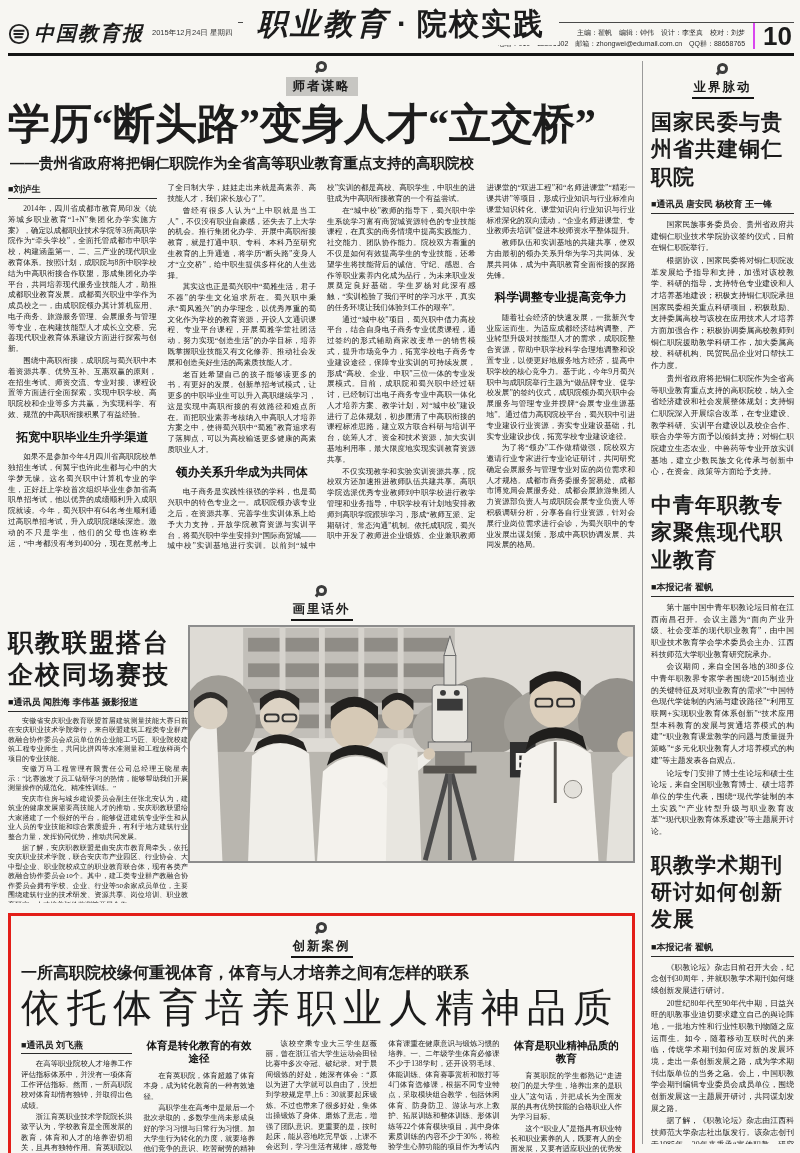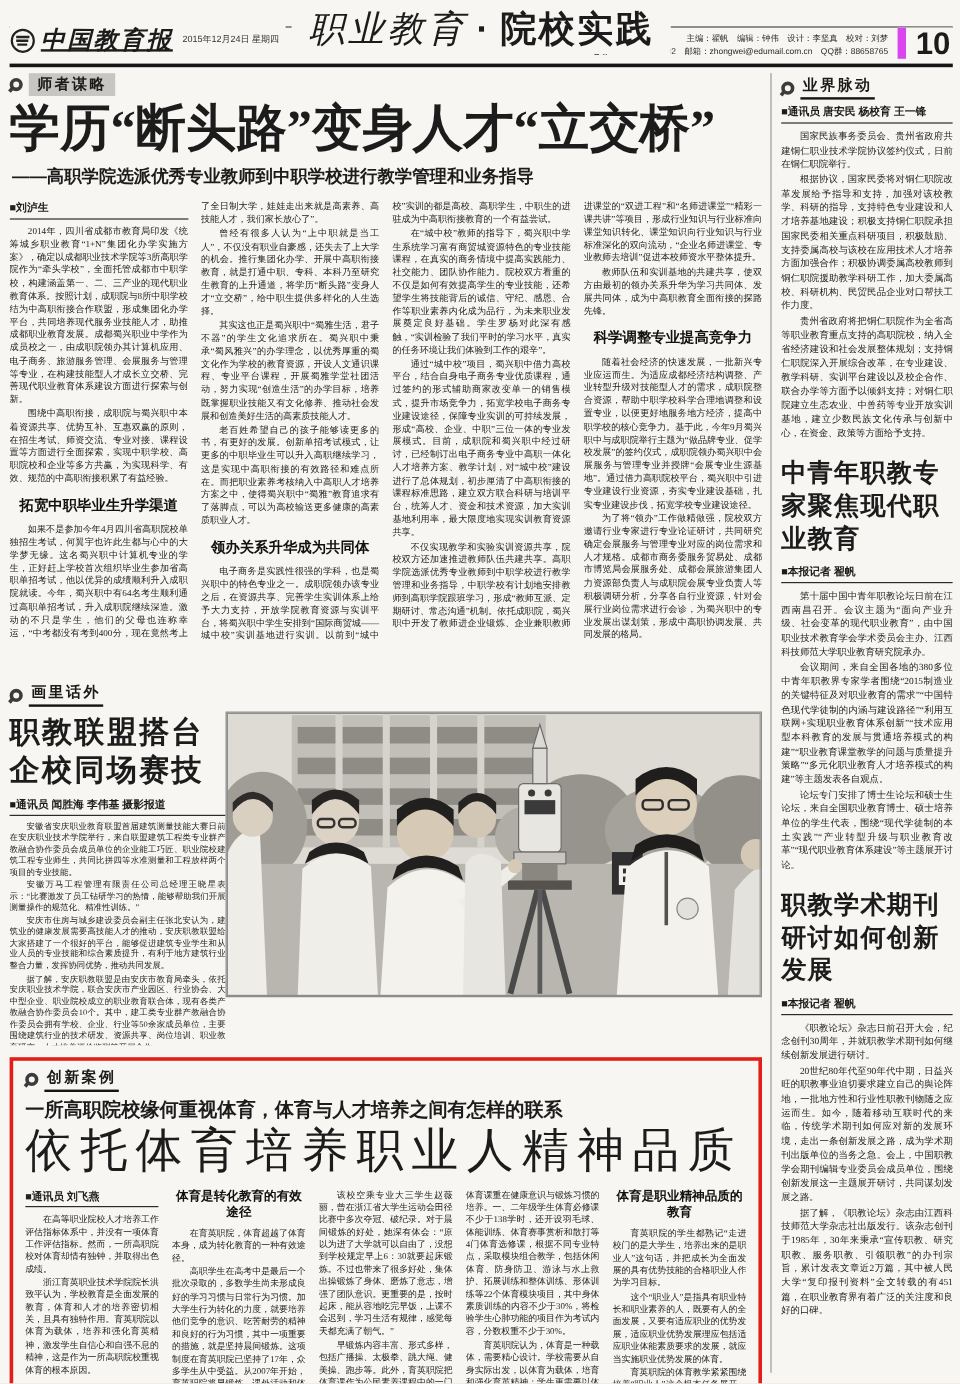--- a/index.html
+++ b/index.html
@@ -9,33 +9,33 @@
     background:#f7f6f2; color:#1c1c1c; overflow:hidden;
     font-family:"Liberation Serif","DejaVu Serif",serif;
     padding:6px 6px 4px 8px;
   }
   
   .masthead { position:relative; height:50px; border-bottom:3px solid #151515; }
   .mast-rule { position:absolute; left:0; right:0; top:16px; border-top:1px solid #4a4a4a; }
   .mast-inner { position:relative; display:flex; align-items:flex-end; height:100%; padding-bottom:4px; }
   .logo-block { display:flex; align-items:center; gap:4px; background:#f7f6f2; padding:2px 6px 2px 0; }
   .logo-mark { width:22px; height:22px; }
-  .logo-text { font-size:20px; font-weight:bold; font-style:italic; letter-spacing:2px; white-space:nowrap;text-decoration:underline; }
+  .logo-text { font-size:20px; font-weight:bold; font-style:italic; letter-spacing:2px; white-space:nowrap; }
   .date-line { font-size:7.5px; font-family:"Liberation Sans",sans-serif; color:#333; white-space:nowrap; margin-left:4px; padding-bottom:2px; }
   .center-title { position:absolute; left:50%; top:-2px; transform:translateX(-50%); background:#f7f6f2; padding:0 14px; display:flex; align-items:baseline; gap:8px; white-space:nowrap; }
-  .center-title .t1 { font-size:30px; font-weight:400; letter-spacing:3px; font-style:italic; }
+  .center-title .t1 { font-size:30px; font-weight:700; letter-spacing:3px; font-style:italic; }
   .center-title .t2 { font-size:30px; font-weight:900; letter-spacing:2px; font-family:"Liberation Sans",sans-serif; }
   .staff-block { margin-left:auto; text-align:right; font-family:"Liberation Sans",sans-serif; font-size:7px; color:#2a2a2a; line-height:1.5; background:#f7f6f2; padding-left:8px; white-space:nowrap; }
-  .pagenum { font-family:"Liberation Sans",sans-serif; font-size:26px; font-weight:bold; border-left:7px solid #d946ef; margin-left:8px; padding:0 2px 0 8px; line-height:1; background:#f7f6f2; }
+  .pagenum { font-family:"Liberation Sans",sans-serif; font-size:26px; font-weight:bold; border-left:2px solid #d946ef; margin-left:8px; padding:0 2px 0 8px; line-height:1; background:#f7f6f2; }
   
   .content { display:flex; margin-top:5px; height:1083px; }
   .main-col { width:634px; padding-right:7px; }
   .side-col { flex:1; border-left:1px solid #9a9a9a; padding-left:8px; overflow:hidden; }
   
-  .kicker-row { display:flex; align-items:center; gap:5px; margin-bottom:4px; }
+  .kicker-row { display:flex; align-items:center; gap:5px; margin-bottom:4px;flex-direction:column; }
   .kicker-icon { width:11px; height:11px; border:3px solid #3c3c3c; border-radius:50%; position:relative; flex:0 0 auto; }
   .kicker-icon::after { content:""; position:absolute; width:3px; height:5px; background:#3c3c3c; left:-3px; bottom:-4px; transform:rotate(40deg); }
   .kicker-label { font-family:"Liberation Sans",sans-serif; font-weight:bold; font-size:12.5px; letter-spacing:2px; border-bottom:2px solid #151515; padding:0 2px 1px; }
   .kicker-label.boxed { background:#c7c6c2; border-bottom:none; padding:1px 7px; }
   
   .main-headline { font-size:42px; font-weight:bold; letter-spacing:0px; line-height:1.15; margin:4px 0 6px; white-space:nowrap; }
   .deck { font-family:"Liberation Sans",sans-serif; font-weight:bold; font-size:14.5px; margin:0 0 10px 2px; }
   .byline { font-family:"Liberation Sans",sans-serif; font-weight:bold; font-size:9px; border-bottom:1px solid #2b2b2b; padding-bottom:2px; margin-bottom:5px; }
   .cols4 { column-count:4; column-gap:11px; height:392px; overflow:hidden;
            font-size:7.6px; line-height:1.42; text-align:justify; color:#222; }
@@ -96,21 +96,21 @@
   <div class="content">
 
     <div class="main-col">
 
       <div class="kicker-row">
         <span class="kicker-icon"></span>
         <span class="kicker-label boxed">师者谋略</span>
       </div>
 
       <h1 class="main-headline">学历“断头路”变身人才“立交桥”</h1>
-      <div class="deck">——高职学院选派优秀专业教师到中职学校进行教学管理和业务指导</div>
+      <div class="deck">——贵州省政府将把铜仁职院作为全省高等职业教育重点支持的高职院校</div>
 
       <div class="cols4">
         <div class="byline">■刘泸生</div>
 
           <div class="blk blk-p">2014年，四川省成都市教育局印发《统筹城乡职业教育“1+N”集团化办学实施方案》，确定以成都职业技术学院等3所高职学院作为“牵头学校”，全面托管成都市中职学校，构建涵盖第一、二、三产业的现代职业教育体系。按照计划，成职院与8所中职学校结为中高职衔接合作联盟，形成集团化办学平台，共同培养现代服务业技能人才，助推成都职业教育发展。成都蜀兴职业中学作为成员校之一，由成职院领办其计算机应用、电子商务、旅游服务管理、会展服务与管理等专业，在构建技能型人才成长立交桥、完善现代职业教育体系建设方面进行探索与创新。</div>
 
           <div class="blk blk-p">围绕中高职衔接，成职院与蜀兴职中本着资源共享、优势互补、互惠双赢的原则，在招生考试、师资交流、专业对接、课程设置等方面进行全面探索，实现中职学校、高职院校和企业等多方共赢，为实现科学、有效、规范的中高职衔接积累了有益经验。</div>
 
           <div class="blk blk-h">拓宽中职毕业生升学渠道</div>
 
@@ -290,20 +290,21 @@
 
     </div>
 
     <div class="side-col">
       <div class="kicker-row">
         <span class="kicker-icon"></span>
         <span class="kicker-label">业界脉动</span>
       </div>
 
       <div class="side-art">
+        <h2 class="side-headline">国家民委与贵州省共建铜仁职院</h2>
         <div class="byline">■通讯员 唐安民 杨校育 王一锋</div>
         <div class="side-body">
 
         <div class="blk">国家民族事务委员会、贵州省政府共建铜仁职业技术学院协议签约仪式，日前在铜仁职院举行。</div>
             <div class="blk">根据协议，国家民委将对铜仁职院改革发展给予指导和支持，加强对该校教学、科研的指导，支持特色专业建设和人才培养基地建设；积极支持铜仁职院承担国家民委相关重点科研项目，积极鼓励、支持委属高校与该校在应用技术人才培养方面加强合作；积极协调委属高校教师到铜仁职院援助教学科研工作，加大委属高校、科研机构、民贸民品企业对口帮扶工作力度。</div>
             <div class="blk">贵州省政府将把铜仁职院作为全省高等职业教育重点支持的高职院校，纳入全省经济建设和社会发展整体规划；支持铜仁职院深入开展综合改革，在专业建设、教学科研、实训平台建设以及校企合作、联合办学等方面予以倾斜支持；对铜仁职院建立生态农业、中兽药等专业开放实训基地，建立少数民族文化传承与创新中心，在资金、政策等方面给予支持。</div>
           </div>
       </div>
 
       <div class="side-art">

